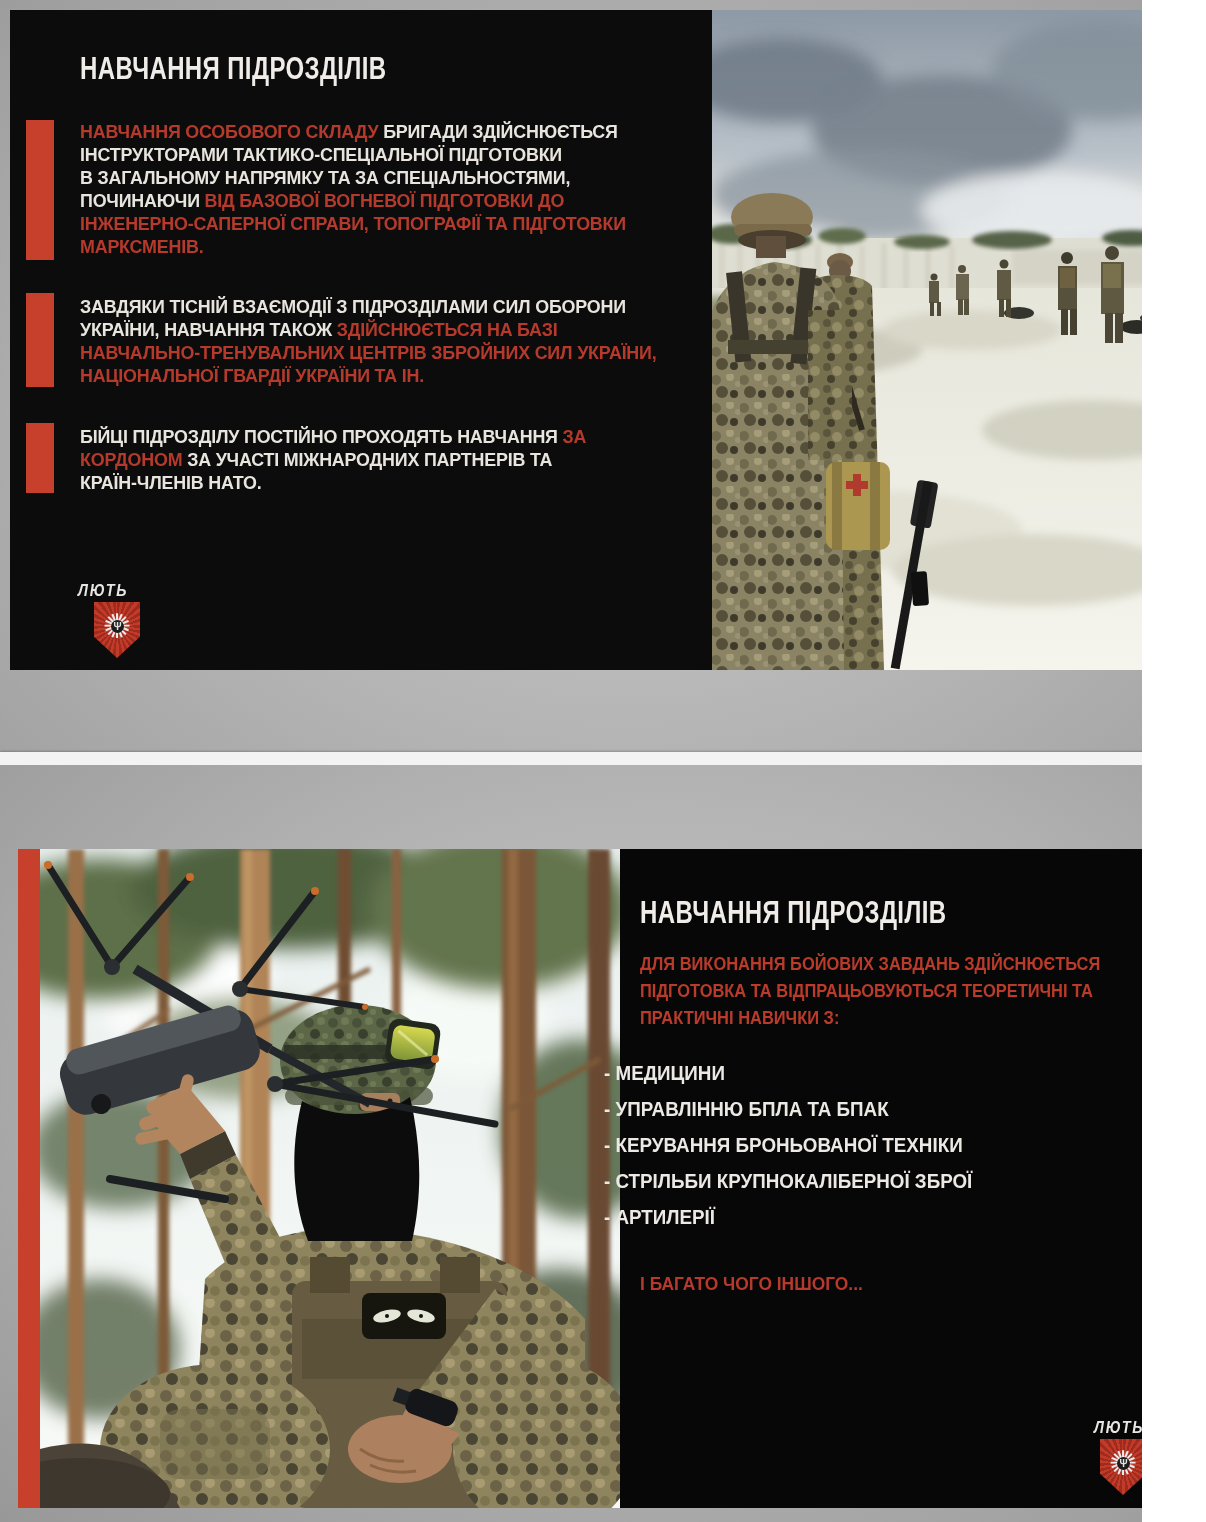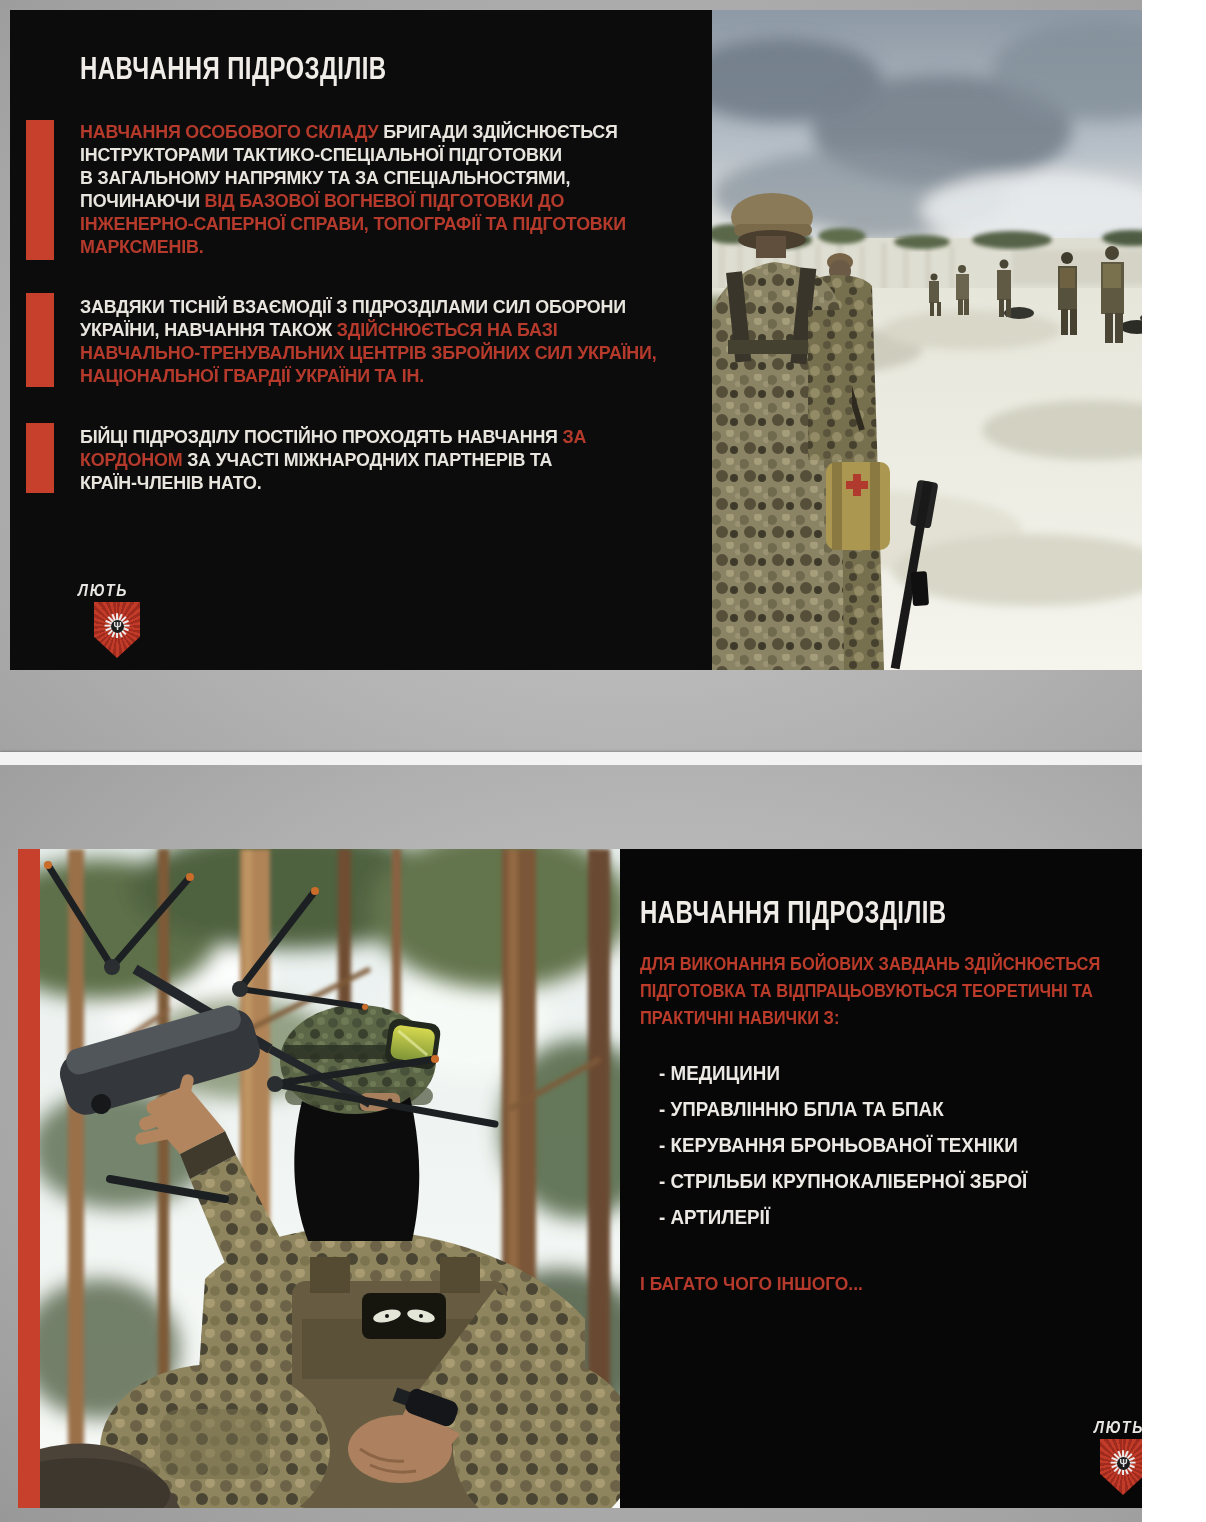--- a/index.html
+++ b/index.html
@@ -384,21 +384,21 @@
           </g>
         </svg>
       </div>
 
       <div class="abs title" style="left:622px;top:45px;">НАВЧАННЯ ПІДРОЗДІЛІВ</div>
 
       <div class="abs s2intro" style="left:622px;top:102px;">ДЛЯ ВИКОНАННЯ БОЙОВИХ ЗАВДАНЬ ЗДІЙСНЮЄТЬСЯ
 ПІДГОТОВКА ТА ВІДПРАЦЬОВУЮТЬСЯ ТЕОРЕТИЧНІ ТА
 ПРАКТИЧНІ НАВИЧКИ З:</div>
 
-      <div class="abs" style="left:641px;top:206px;">
+      <div class="abs" style="left:586px;top:206px;">
         <div class="s2item">- МЕДИЦИНИ</div>
         <div class="s2item">- УПРАВЛІННЮ БПЛА ТА БПАК</div>
         <div class="s2item">- КЕРУВАННЯ БРОНЬОВАНОЇ ТЕХНІКИ</div>
         <div class="s2item">- СТРІЛЬБИ КРУПНОКАЛІБЕРНОЇ ЗБРОЇ</div>
         <div class="s2item">- АРТИЛЕРІЇ</div>
       </div>
 
       <div class="abs s2outro" style="left:622px;top:424px;">І БАГАТО ЧОГО ІНШОГО...</div>
 
       <div class="abs redbar" style="left:1131px;top:209px;width:38px;height:141px;"></div>

